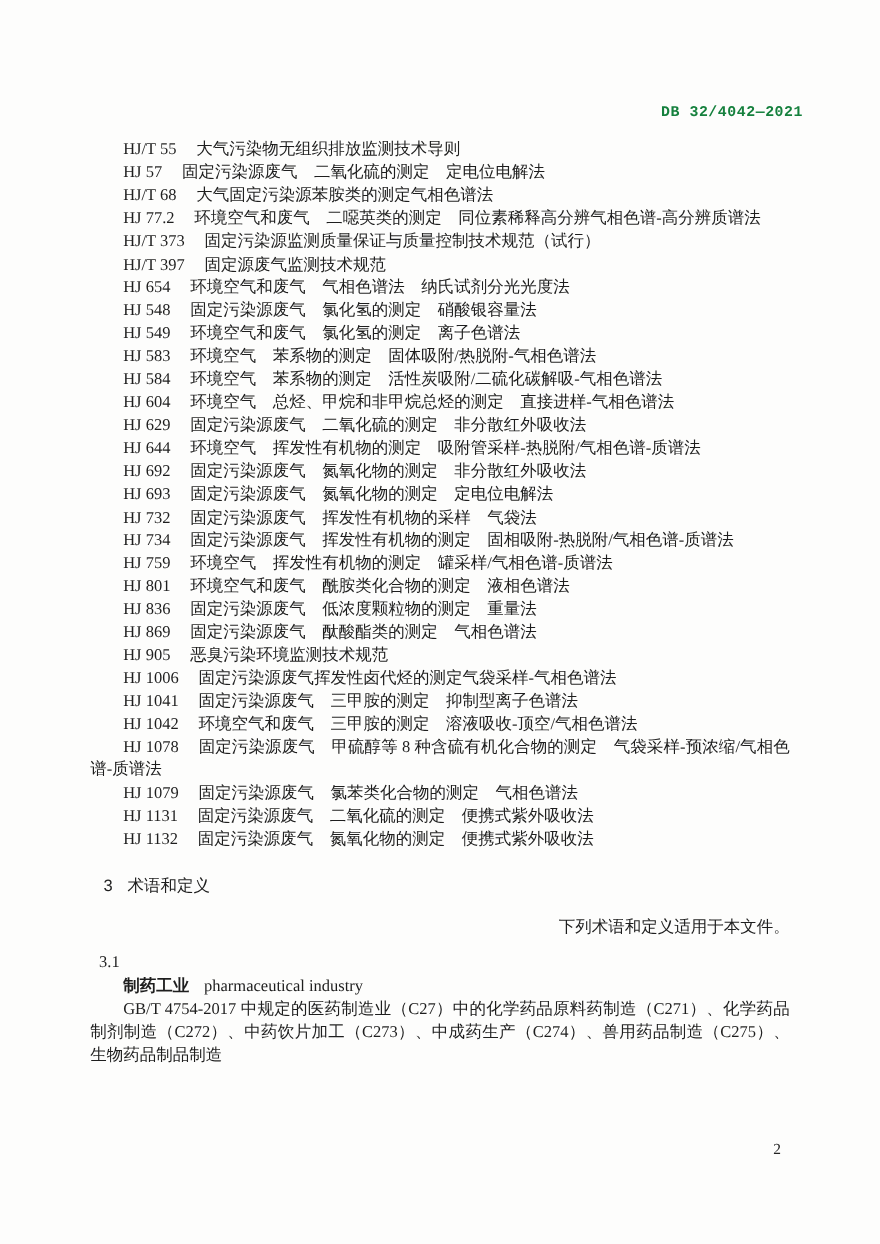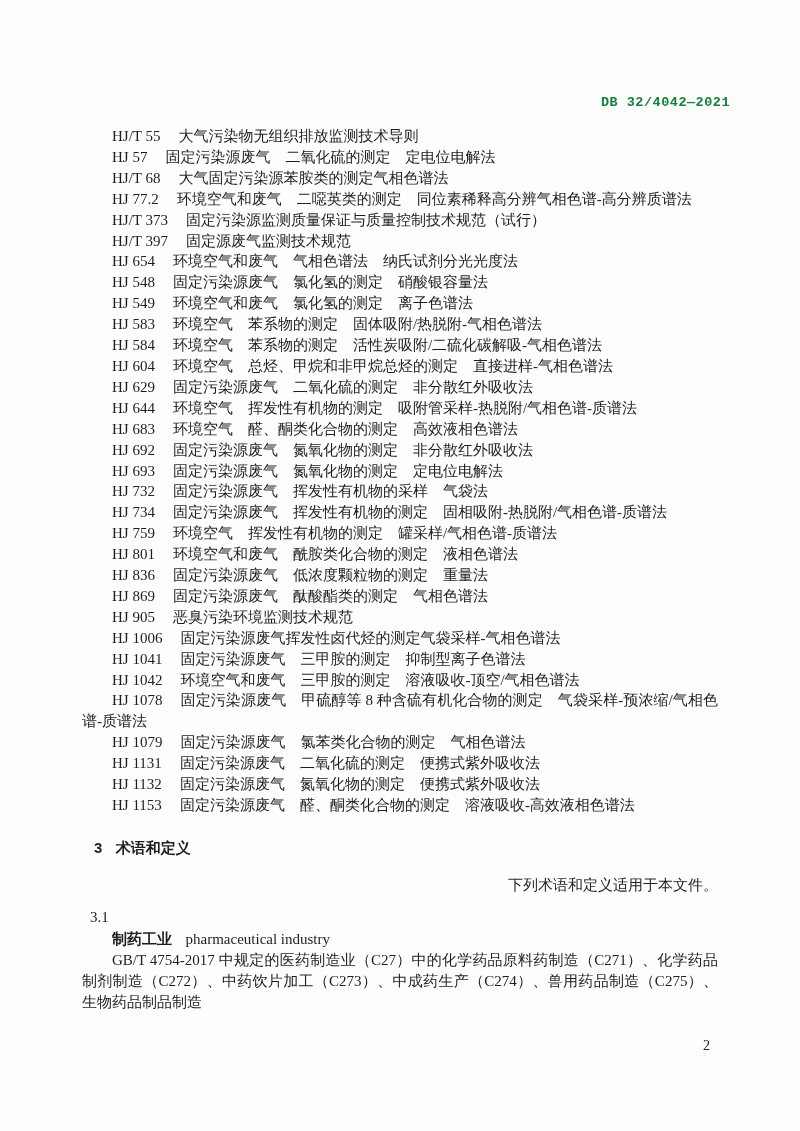--- a/index.html
+++ b/index.html
@@ -32,21 +32,21 @@
     text-indent:2em;
     text-align:justify;
   }
   .ref-code{
     margin-right:1.2em;
     white-space:nowrap;
   }
   .clause-heading{
     margin:21px 0 0 12px;
     font-family:"Liberation Sans","DejaVu Sans",sans-serif;
-    font-weight:bold;
+    font-weight:normal;
     font-size:15px;
     line-height:21px;
   }
   .clause-no{margin-right:0.9em;}
   .intro{
     margin:17px 0 0 0;
     line-height:21px;
     text-indent:2em;
     text-align:right;
   }
@@ -97,38 +97,36 @@
         <p class="ref-item"><span class="ref-code">HJ/T 373</span><span class="ref-title">固定污染源监测质量保证与质量控制技术规范（试行）</span></p>
         <p class="ref-item"><span class="ref-code">HJ/T 397</span><span class="ref-title">固定源废气监测技术规范</span></p>
         <p class="ref-item"><span class="ref-code">HJ 654</span><span class="ref-title">环境空气和废气　气相色谱法　纳氏试剂分光光度法</span></p>
         <p class="ref-item"><span class="ref-code">HJ 548</span><span class="ref-title">固定污染源废气　氯化氢的测定　硝酸银容量法</span></p>
         <p class="ref-item"><span class="ref-code">HJ 549</span><span class="ref-title">环境空气和废气　氯化氢的测定　离子色谱法</span></p>
         <p class="ref-item"><span class="ref-code">HJ 583</span><span class="ref-title">环境空气　苯系物的测定　固体吸附/热脱附-气相色谱法</span></p>
         <p class="ref-item"><span class="ref-code">HJ 584</span><span class="ref-title">环境空气　苯系物的测定　活性炭吸附/二硫化碳解吸-气相色谱法</span></p>
         <p class="ref-item"><span class="ref-code">HJ 604</span><span class="ref-title">环境空气　总烃、甲烷和非甲烷总烃的测定　直接进样-气相色谱法</span></p>
         <p class="ref-item"><span class="ref-code">HJ 629</span><span class="ref-title">固定污染源废气　二氧化硫的测定　非分散红外吸收法</span></p>
         <p class="ref-item"><span class="ref-code">HJ 644</span><span class="ref-title">环境空气　挥发性有机物的测定　吸附管采样-热脱附/气相色谱-质谱法</span></p>
-        <p class="ref-item"><span class="ref-code">HJ 683</span><span class="ref-title">环境空气　醛、酮类化合物的测定　高效液相色谱法</span></p>
         <p class="ref-item"><span class="ref-code">HJ 692</span><span class="ref-title">固定污染源废气　氮氧化物的测定　非分散红外吸收法</span></p>
         <p class="ref-item"><span class="ref-code">HJ 693</span><span class="ref-title">固定污染源废气　氮氧化物的测定　定电位电解法</span></p>
         <p class="ref-item"><span class="ref-code">HJ 732</span><span class="ref-title">固定污染源废气　挥发性有机物的采样　气袋法</span></p>
         <p class="ref-item"><span class="ref-code">HJ 734</span><span class="ref-title">固定污染源废气　挥发性有机物的测定　固相吸附-热脱附/气相色谱-质谱法</span></p>
         <p class="ref-item"><span class="ref-code">HJ 759</span><span class="ref-title">环境空气　挥发性有机物的测定　罐采样/气相色谱-质谱法</span></p>
         <p class="ref-item"><span class="ref-code">HJ 801</span><span class="ref-title">环境空气和废气　酰胺类化合物的测定　液相色谱法</span></p>
         <p class="ref-item"><span class="ref-code">HJ 836</span><span class="ref-title">固定污染源废气　低浓度颗粒物的测定　重量法</span></p>
         <p class="ref-item"><span class="ref-code">HJ 869</span><span class="ref-title">固定污染源废气　酞酸酯类的测定　气相色谱法</span></p>
         <p class="ref-item"><span class="ref-code">HJ 905</span><span class="ref-title">恶臭污染环境监测技术规范</span></p>
         <p class="ref-item"><span class="ref-code">HJ 1006</span><span class="ref-title">固定污染源废气挥发性卤代烃的测定气袋采样-气相色谱法</span></p>
         <p class="ref-item"><span class="ref-code">HJ 1041</span><span class="ref-title">固定污染源废气　三甲胺的测定　抑制型离子色谱法</span></p>
         <p class="ref-item"><span class="ref-code">HJ 1042</span><span class="ref-title">环境空气和废气　三甲胺的测定　溶液吸收-顶空/气相色谱法</span></p>
         <p class="ref-item"><span class="ref-code">HJ 1078</span><span class="ref-title">固定污染源废气　甲硫醇等 8 种含硫有机化合物的测定　气袋采样-预浓缩/气相色谱-质谱法</span></p>
         <p class="ref-item"><span class="ref-code">HJ 1079</span><span class="ref-title">固定污染源废气　氯苯类化合物的测定　气相色谱法</span></p>
         <p class="ref-item"><span class="ref-code">HJ 1131</span><span class="ref-title">固定污染源废气　二氧化硫的测定　便携式紫外吸收法</span></p>
         <p class="ref-item"><span class="ref-code">HJ 1132</span><span class="ref-title">固定污染源废气　氮氧化物的测定　便携式紫外吸收法</span></p>
-        <p class="ref-item"><span class="ref-code">HJ 1153</span><span class="ref-title">固定污染源废气　醛、酮类化合物的测定　溶液吸收-高效液相色谱法</span></p>
       </div>
 
     <h2 class="clause-heading"><span class="clause-no">3</span><span class="clause-title">术语和定义</span></h2>
 
     <p class="intro">下列术语和定义适用于本文件。</p>
 
     <div class="term-no">3.1</div>
 
     <p class="term-line"><span class="term-zh">制药工业</span><span class="term-en">pharmaceutical industry</span></p>
 

